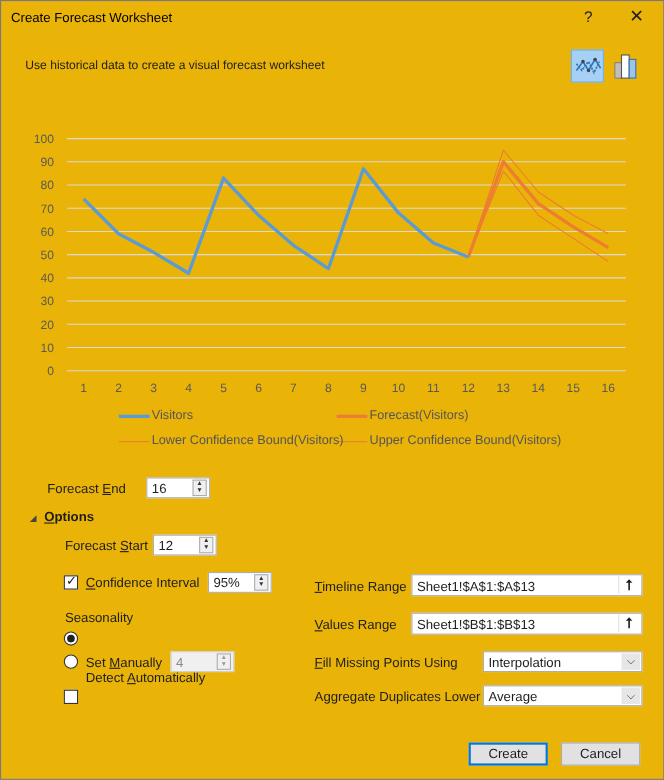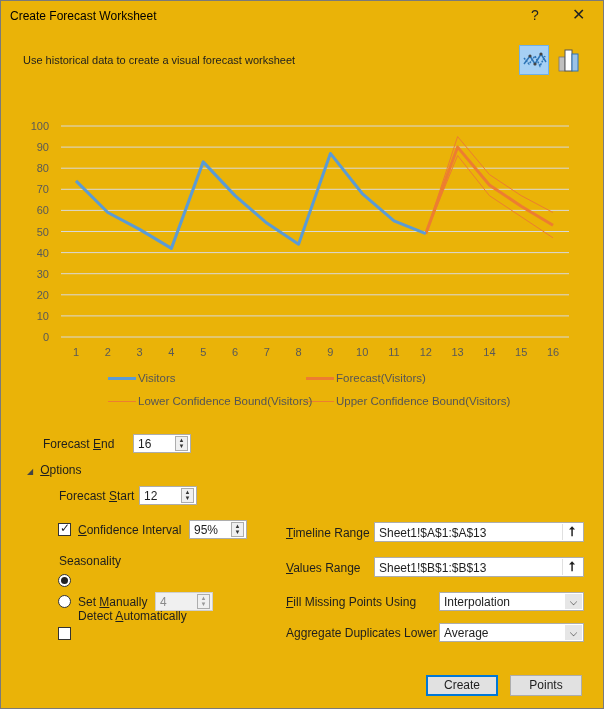--- a/index.html
+++ b/index.html
@@ -124,21 +124,21 @@
 
   <div class="lbl" style="left:42px;top:436px;"><span>Forecast </span><span class="u">E</span><span>nd</span></div>
   <div class="spin" style="left:132px;top:433px;width:58px;">
     <span class="val">16</span>
     <div class="btns">
         <div>▲</div>
         <div>▼</div>
       </div>
   </div>
 
-  <div class="lbl" style="left:26px;top:462px;cursor:pointer;">
+  <div class="lbl" style="left:26px;top:462px;cursor:pointer;font-weight:bold;">
     <span style="font-size:8px;color:#444;margin-right:7px;">◢</span><span class="u">O</span><span>ptions</span>
   </div>
 
   <div class="lbl" style="left:58px;top:488px;"><span>Forecast </span><span class="u">S</span><span>tart</span></div>
   <div class="spin" style="left:138px;top:485px;width:58px;">
     <span class="val">12</span>
     <div class="btns">
         <div>▲</div>
         <div>▼</div>
       </div>
@@ -189,14 +189,14 @@
     <span class="arr">⌵</span>
   </div>
 
   <div class="lbl" style="left:285px;top:625px;"><span>A</span><span class="u">g</span><span>gregate Duplicates Lower</span></div>
   <div class="select" style="left:438px;top:622px;width:145px;">
     <span class="val">Average</span>
     <span class="arr">⌵</span>
   </div>
 
   <div class="btn primary" style="left:425px;top:674px;width:72px;">Create</div>
-  <div class="btn" style="left:509px;top:674px;width:72px;">Points</div>
+  <div class="btn" style="left:509px;top:674px;width:72px;">Cancel</div>
 </div>
 
 </body></html>

